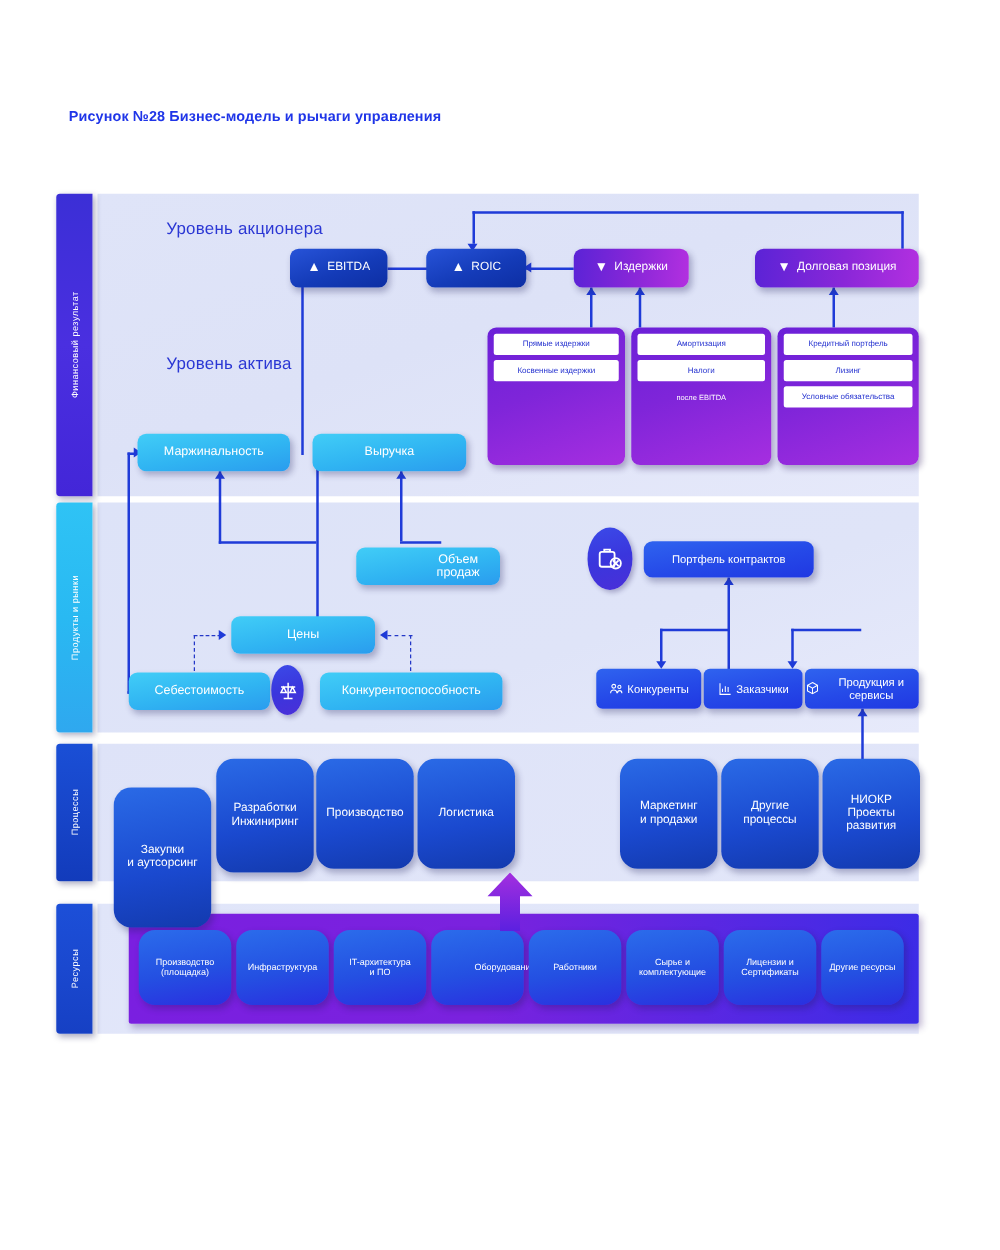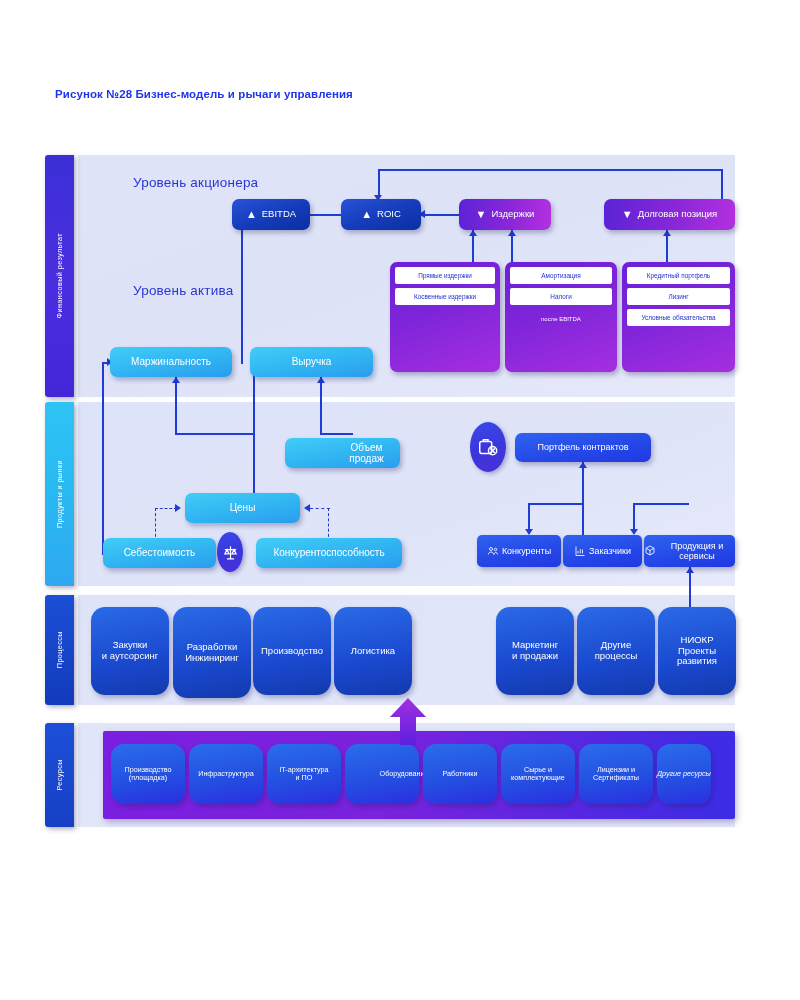--- a/index.html
+++ b/index.html
@@ -302,21 +302,21 @@
   <div class="cn v" style="left:644px; top:412px; height:62px;"></div>
   <div class="ar ar-up" style="left:641px; top:412px;"></div>
 
   <div class="band" id="band-processes">
     <div class="band-bg"></div>
     <div class="tab">
       <span>Процессы</span>
     </div>
   </div>
 
-  <div class="node n-proc" style="left:46px; top:452px; width:78px; height:88px;">
+  <div class="node n-proc" style="left:46px; top:475px; width:78px; height:112px;">
     <div><span>Закупки</span><br><span>и аутсорсинг</span></div>
   </div>
   <div class="node n-proc" style="left:128px; top:452px; width:78px; height:91px;">
     <div><span>Разработки</span><br><span>Инжиниринг</span></div>
   </div>
   <div class="node n-proc" style="left:208px; top:452px; width:78px; height:88px;">
     <div><span>Производство</span></div>
   </div>
   <div class="node n-proc" style="left:289px; top:452px; width:78px; height:88px;">
     <div><span>Логистика</span></div>
@@ -365,17 +365,17 @@
   </div>
   <div class="node n-res" style="left:378px; top:589px; width:74px; height:60px;">
     <div><span>Работники</span></div>
   </div>
   <div class="node n-res" style="left:456px; top:589px; width:74px; height:60px;">
     <div><span>Сырье и</span><br><span>комплектующие</span></div>
   </div>
   <div class="node n-res" style="left:534px; top:589px; width:74px; height:60px;">
     <div><span>Лицензии и</span><br><span>Сертификаты</span></div>
   </div>
-  <div class="node n-res" style="left:612px; top:589px; width:54px; height:60px;font-style:italic;">
+  <div class="node n-res" style="left:612px; top:589px; width:66px; height:60px;">
     <div><span>Другие  ресурсы</span></div>
   </div>
 
 </div>
 
 </body></html>

